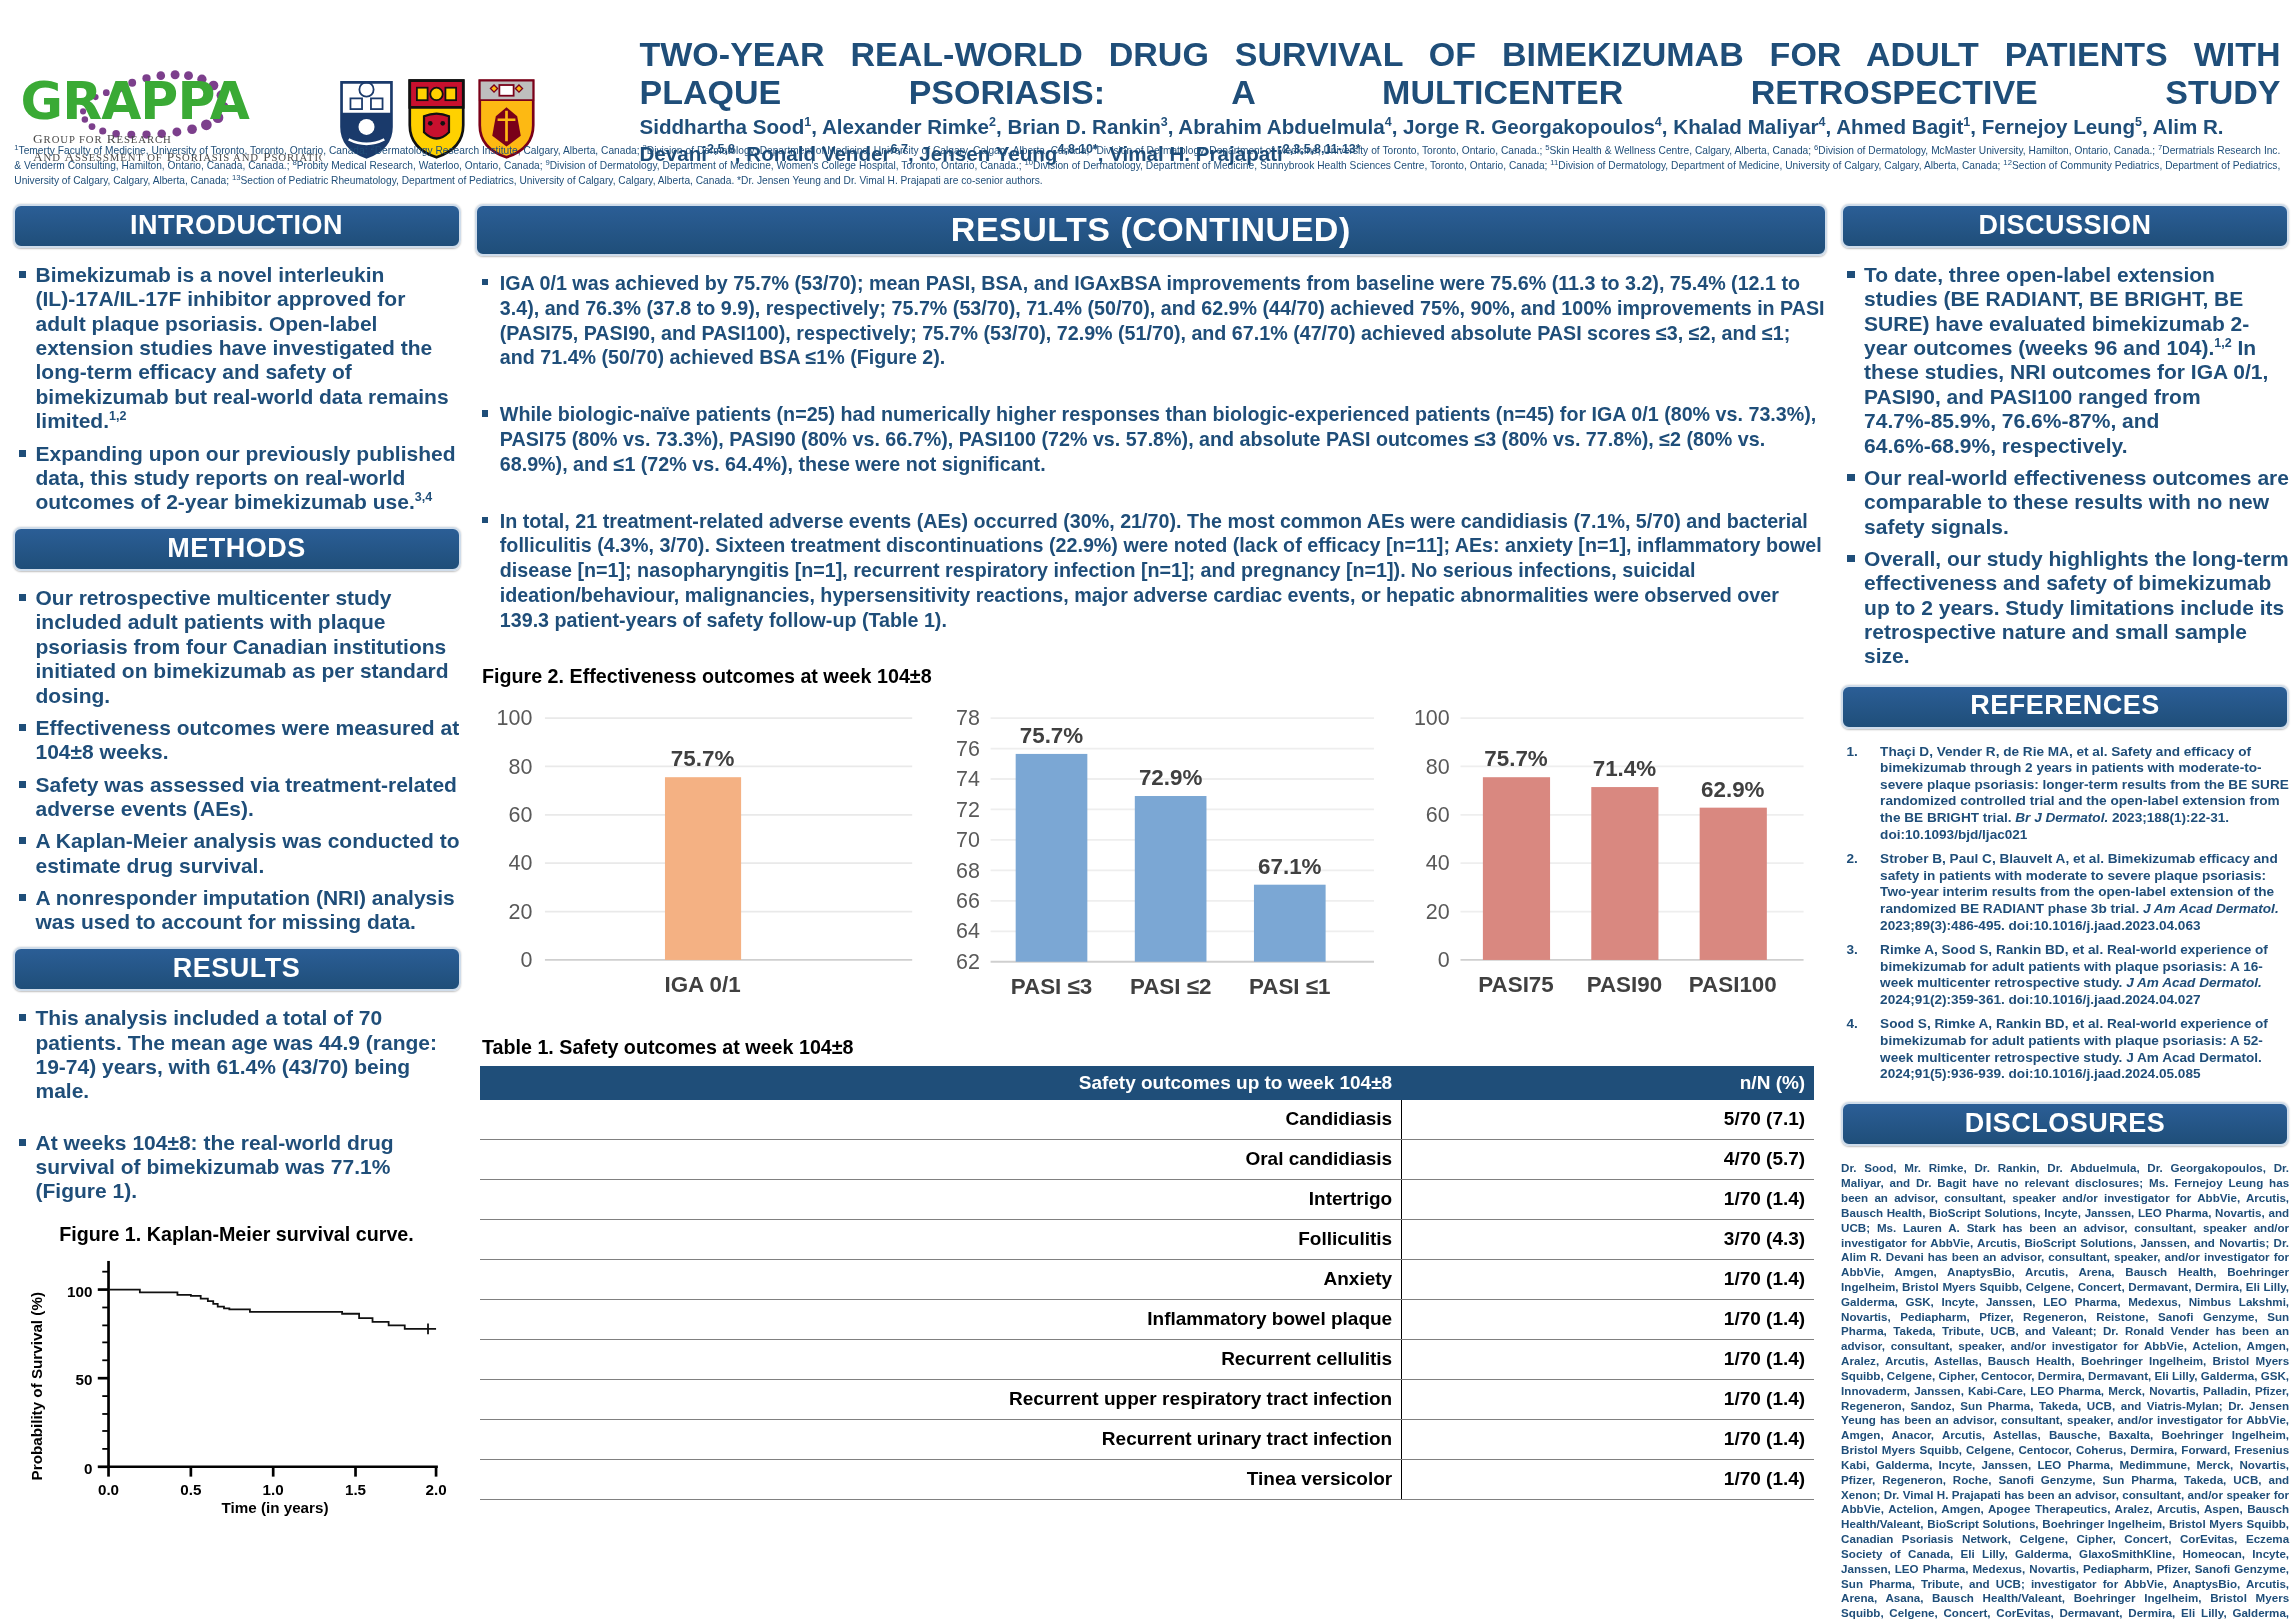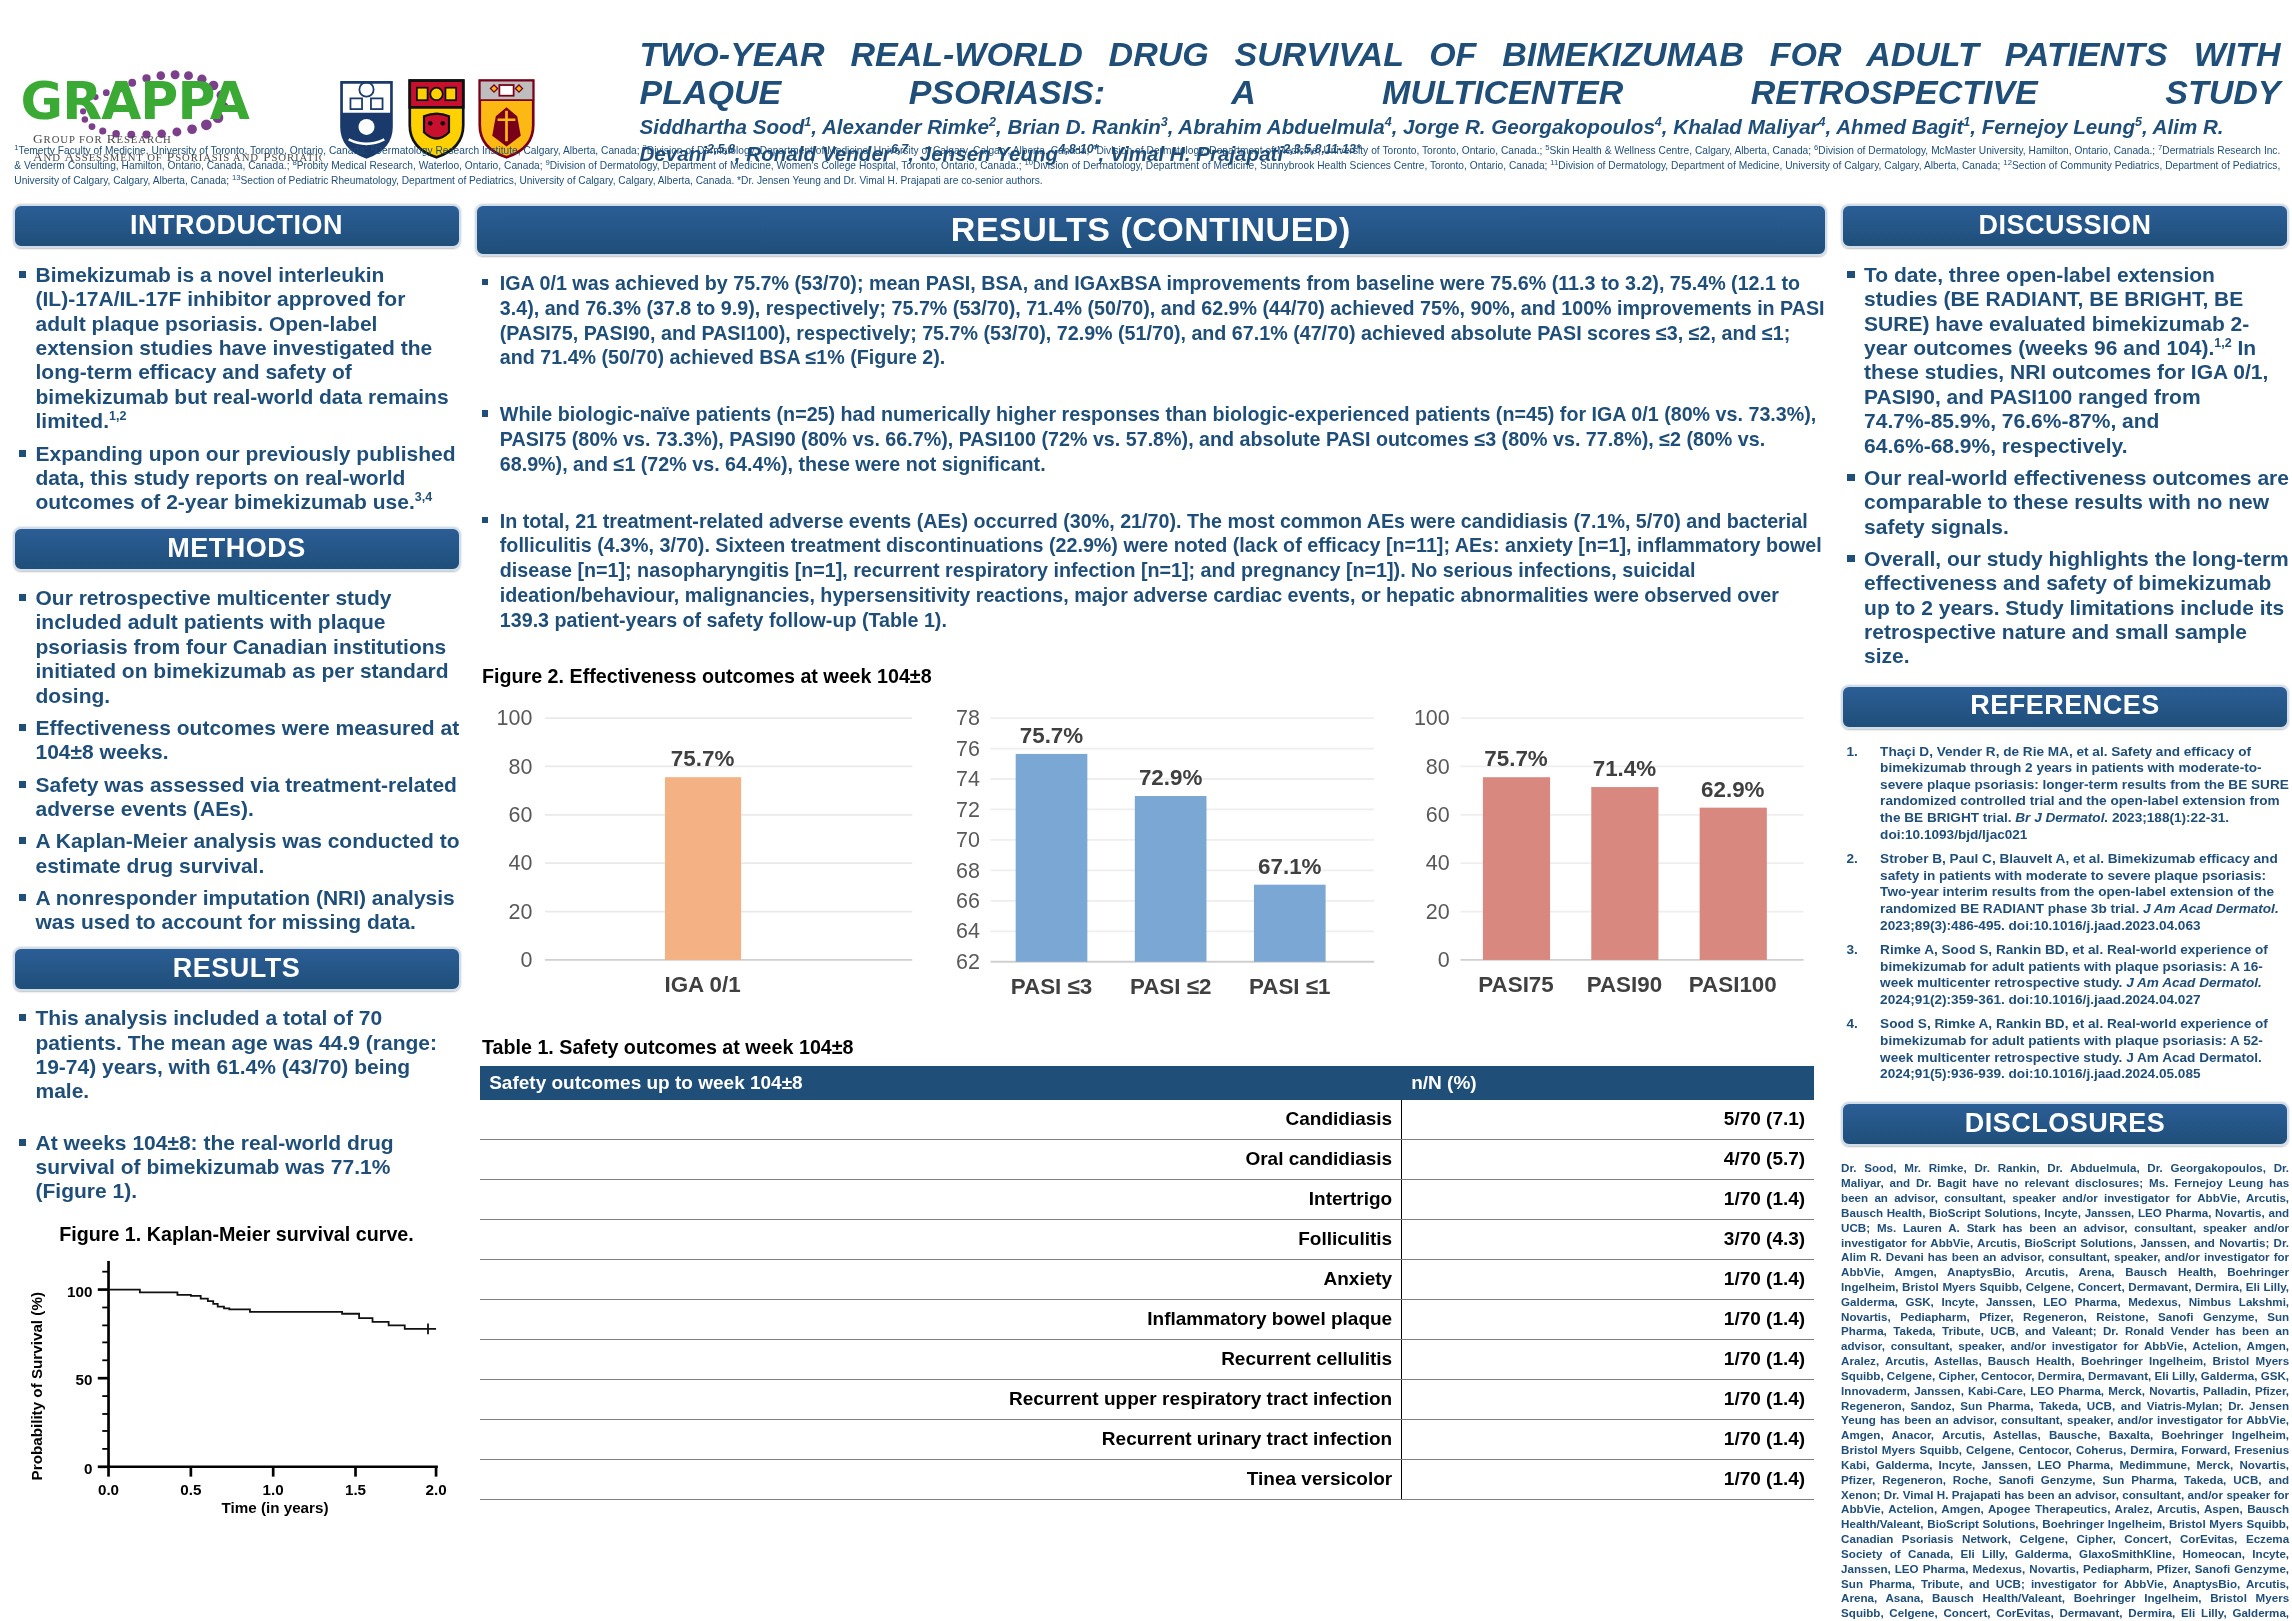--- a/index.html
+++ b/index.html
@@ -12,21 +12,21 @@
   }
   .poster{position:relative;width:2293px;height:1622px;box-sizing:border-box;}
 
   
   .header{display:flex;align-items:flex-end;padding:5.4px 12.5px 0 12.5px;height:168px;box-sizing:border-box;}
   .logos{display:flex;align-items:center;flex:0 0 618px;gap:14.3px;padding-top:9px;}
   .grappa-logo{width:309px;}
   .shield{width:56px;height:70px;position:relative;}
   .shield svg{display:block;}
 
-  .titleblock{flex:1;padding-left:9px;padding-top:7.2px;font-style:italic;}
+  .titleblock{flex:1;padding-left:9px;padding-top:7.2px;}
   .ptitle{
     font-family:"Liberation Sans", sans-serif;font-weight:bold;
     font-size:34px;line-height:1.12;color:#1F4E79;
     text-align:justify;text-align-last:justify;margin:0 0 3.6px 0;
   }
   .pauthors{font-size:20.6px;font-weight:bold;line-height:1.3;color:#1F4E79;margin:0;}
   .pauthors sup{font-size:12.5px;}
 
   .affil{
     position:absolute;left:14.3px;top:143px;width:2266px;
@@ -83,21 +83,21 @@
   .fig2cap{font-size:19.7px;font-weight:bold;color:#000;margin:16px 0 3.6px 7.2px;}
   .fig2row{display:flex;gap:3.6px;align-items:flex-start;margin-top:5.4px;}
   .chartbox{position:relative;}
 
   .chart-svg text{font-family:"Liberation Sans", sans-serif;}
 
   
   .tabcap{font-size:19.7px;font-weight:bold;color:#000;margin:21.5px 0 7.2px 7.2px;}
   table.safety{border-collapse:collapse;width:1334px;margin-left:5.4px;font-size:19px;color:#000;}
   table.safety th{
-    background:#1F4E79;color:#fff;font-weight:bold;text-align:left;
+    background:#1F4E79;color:#fff;font-weight:bold;text-align:right;
     padding:6.3px 9px;font-size:19px;border:none;
   }
   table.safety th.c2{border-left:0.9px solid #1F4E79;}
   table.safety td{
     padding:8px 9px;border-bottom:1.8px solid #808080;font-weight:bold;color:#000;
     vertical-align:top;height:23px;text-align:right;
   }
   table.safety td.c2{border-left:0.9px solid #000;width:394px;}
   table.safety tr.sub td.c1{padding-left:39px;}
   table.safety tr.thin td{border-bottom:0.9px solid #808080;}

